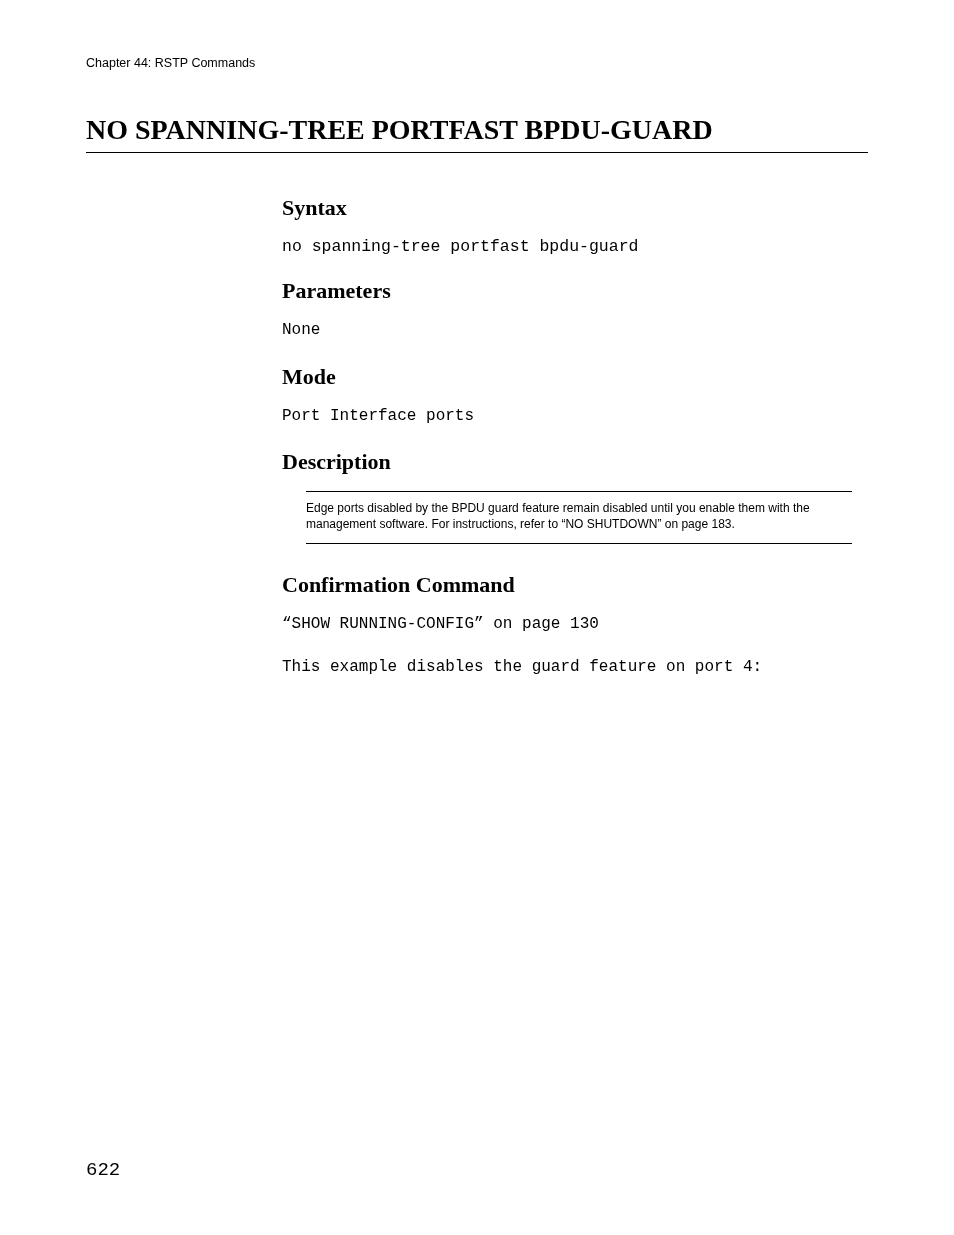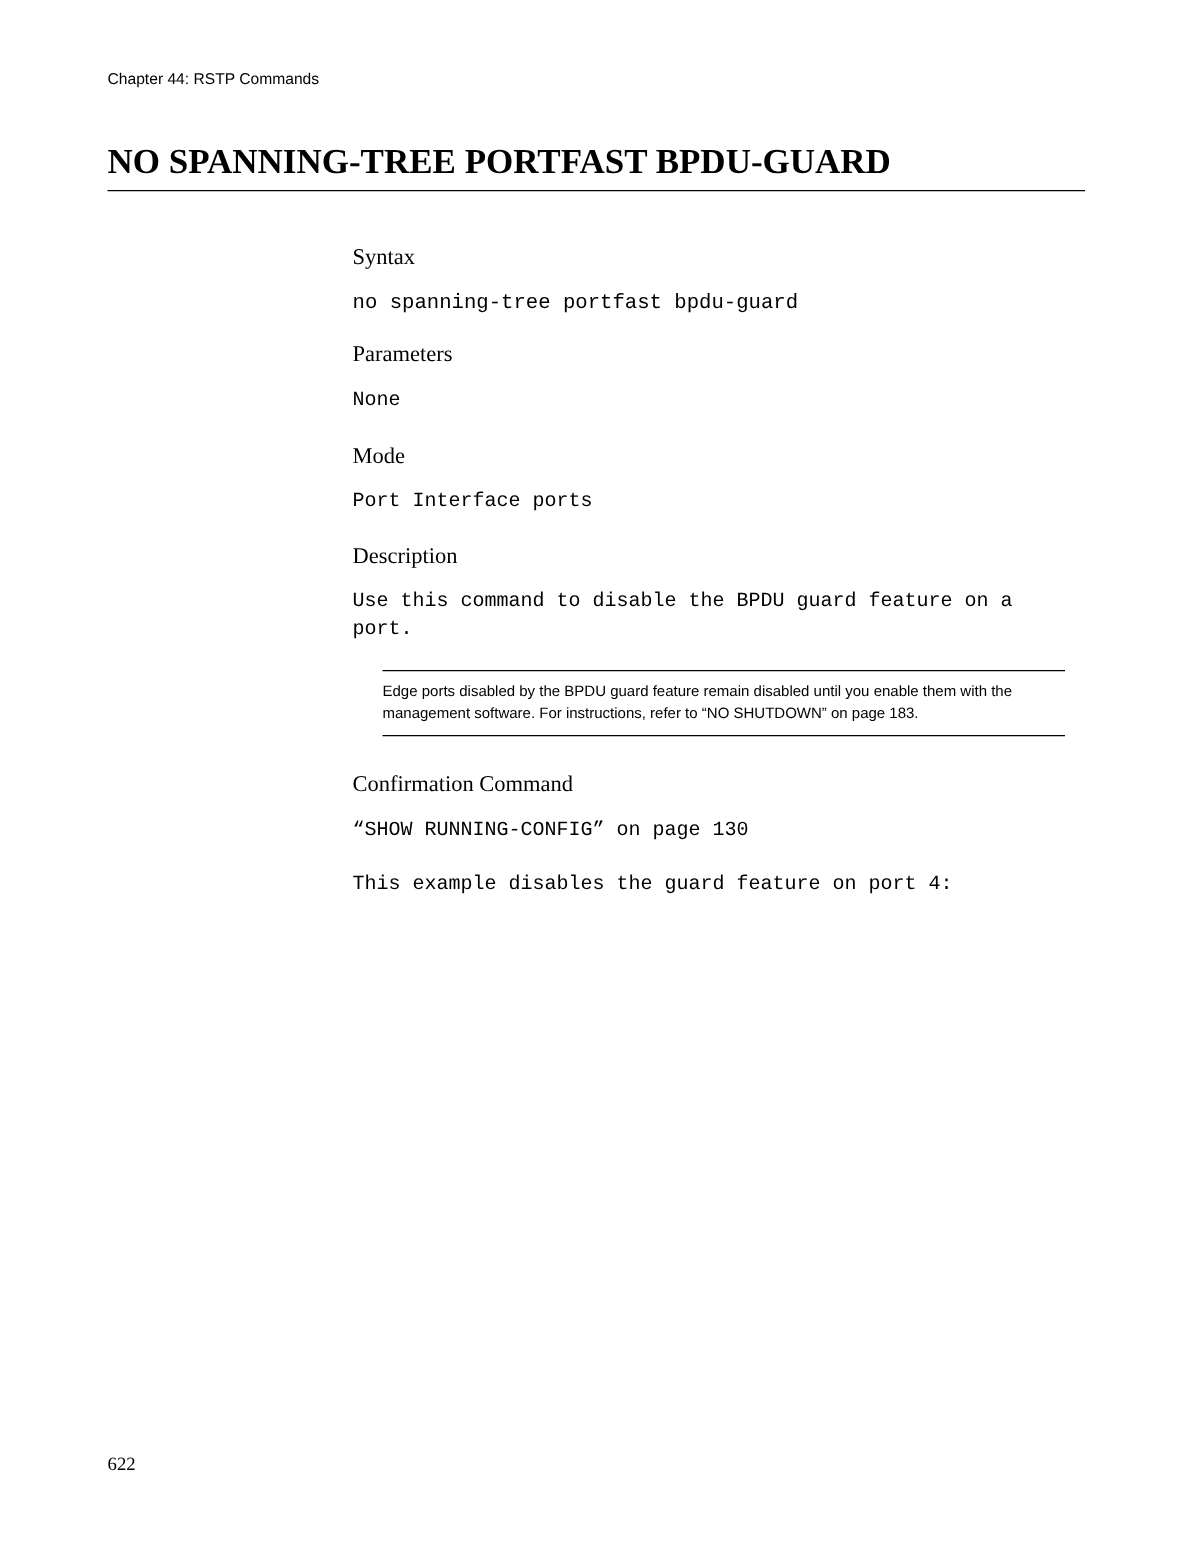--- a/index.html
+++ b/index.html
@@ -28,22 +28,22 @@
       padding-bottom: 6px;
       border-bottom: 1.5px solid #000000;
       margin-bottom: 42px;
     }
     .content-area {
       margin-left: 196px;
       margin-right: 6px;
     }
     .section-heading {
       font-family: "Times New Roman", Times, serif;
-      font-size: 18px;
-      font-weight: normal;
+      font-size: 22px;
+      font-weight: bold;
       margin-bottom: 16px;
     }
     .syntax-code {
       font-family: "Courier New", Courier, monospace;
       font-size: 16.5px;
       margin-bottom: 22px;
     }
     .body-text {
       font-family: Liberation Mono, monospace;
       font-size: 16px;
@@ -72,22 +72,22 @@
     .example-code {
       font-family: "Courier New", Courier, monospace;
       font-size: 16.5px;
       line-height: 1.3;
       white-space: pre;
     }
     .page-number {
       position: absolute;
       bottom: 54px;
       left: 86px;
-      font-family: Liberation Serif, serif;
-      font-size: 15px;
+      font-family: Liberation Mono, monospace;
+      font-size: 19px;
     }
   </style>
 </head>
 <body>
 
 <div class="header-chapter">Chapter 44: RSTP Commands</div>
 
 <h1 class="page-title">NO SPANNING-TREE PORTFAST BPDU-GUARD</h1>
 
 <div class="content-area">
@@ -95,21 +95,20 @@
   <div class="section-heading">Syntax</div>
   <div class="syntax-code">no spanning-tree portfast bpdu-guard</div>
 
   <div class="section-heading">Parameters</div>
   <div class="body-text">None</div>
 
   <div class="section-heading">Mode</div>
   <div class="body-text">Port Interface ports</div>
 
   <div class="section-heading">Description</div>
-  <div class="body-text">Use this command to disable the BPDU guard feature on a port.</div>
 
   <div class="note-box">
     <div class="note-text">Edge ports disabled by the BPDU guard feature remain disabled until you enable them with the management software. For instructions, refer to “NO SHUTDOWN” on page 183.</div>
   </div>
 
   <div class="section-heading">Confirmation Command</div>
   <div class="body-text">“SHOW RUNNING-CONFIG” on page 130</div>
 
   <div class="body-text">This example disables the guard feature on port 4:</div>
 

